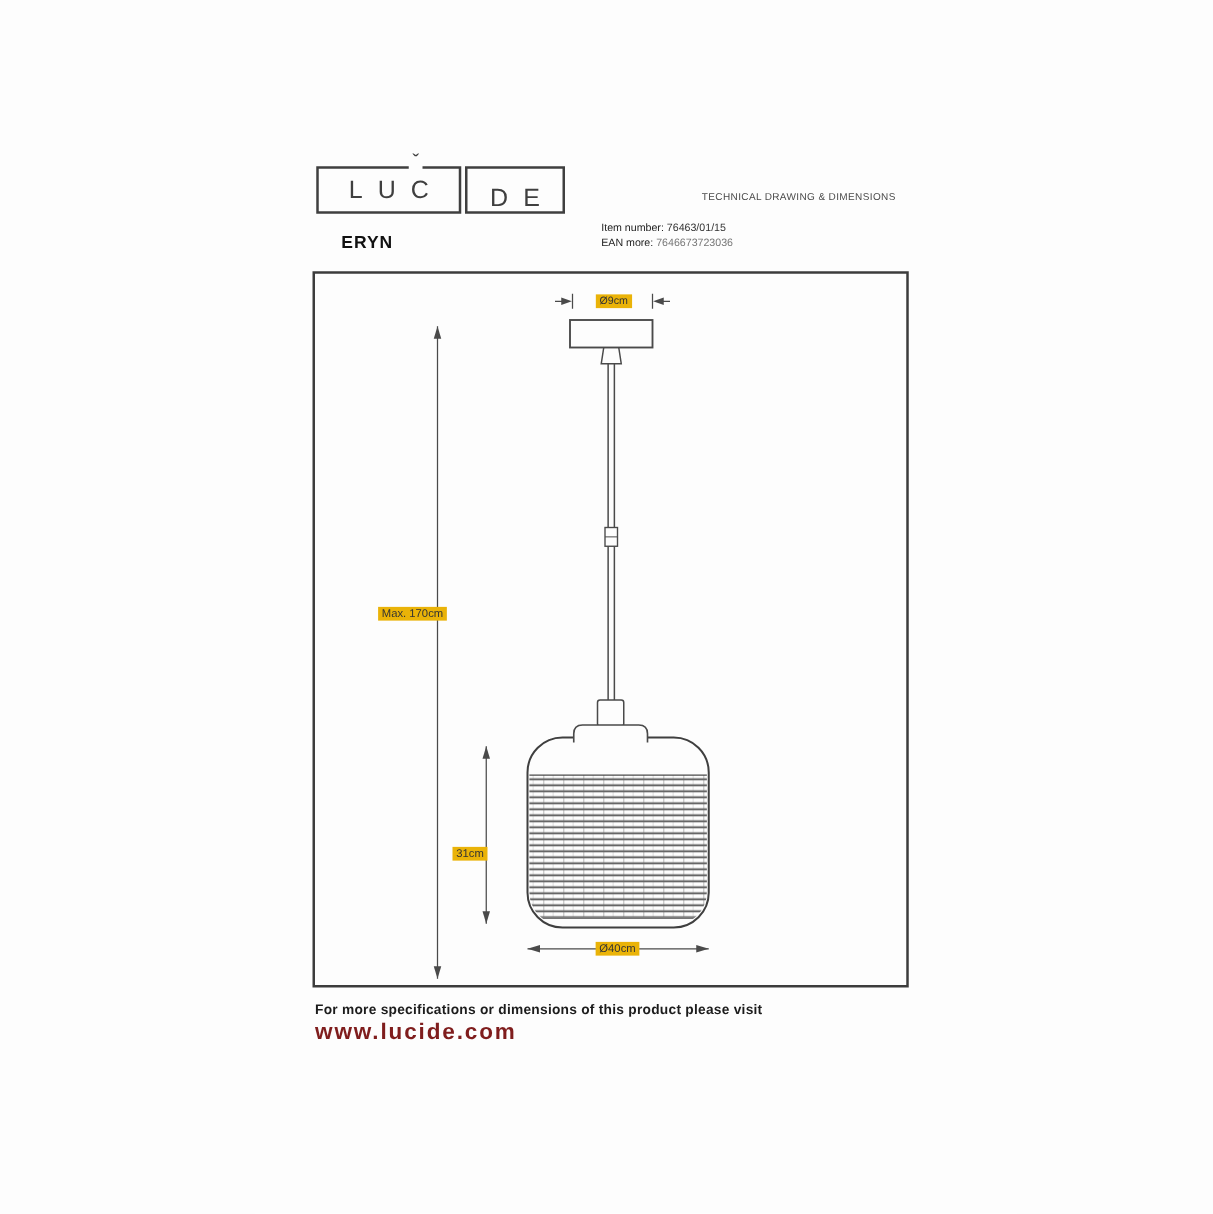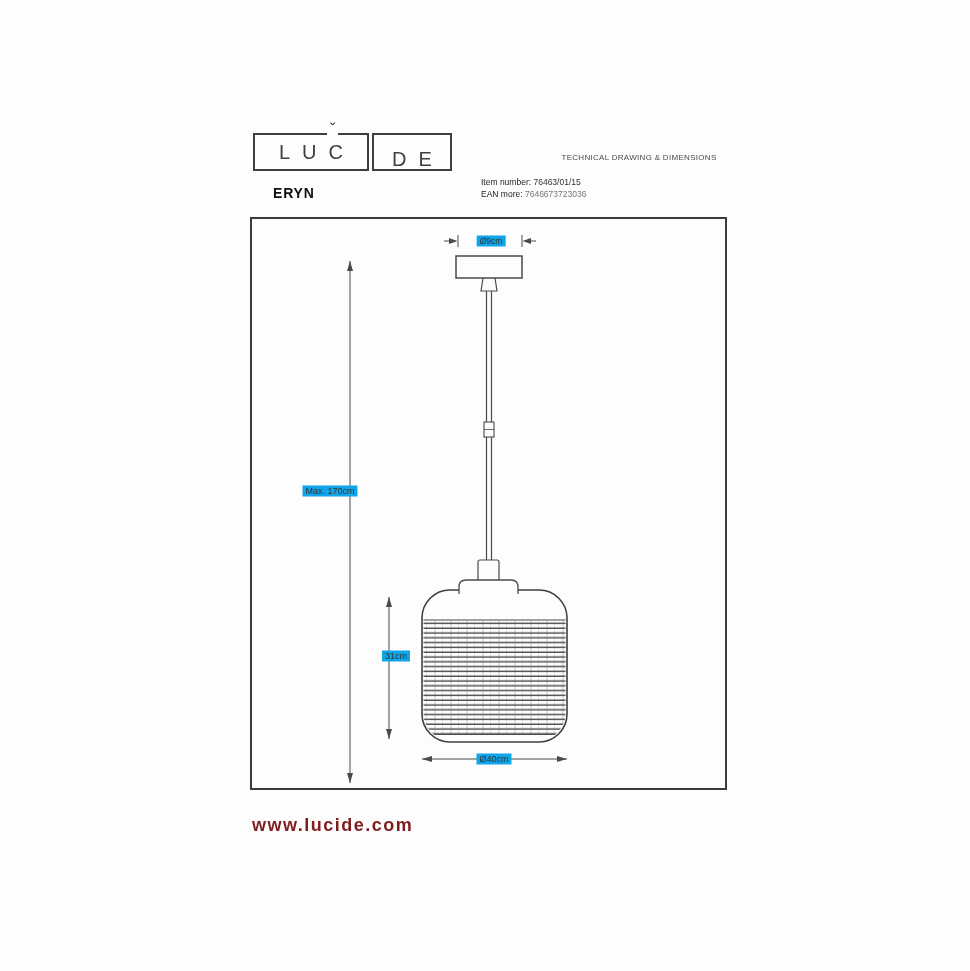--- a/index.html
+++ b/index.html
@@ -15,21 +15,21 @@
   .logo-letters{font-size:20px;color:#3f3f3f;letter-spacing:12px;text-indent:12px;line-height:1;}
   .logo-accent{position:absolute;left:74px;top:-10px;font-size:16px;color:#3f3f3f;background:#fdfdfd;padding:0 3px;line-height:14px;}
   .doc-title{position:absolute;left:550px;top:137px;width:178px;font-size:8px;letter-spacing:.3px;color:#4a4a4a;text-align:center;margin-top:16px;}
   .product-name{position:absolute;left:253px;top:185px;font-size:14px;font-weight:bold;letter-spacing:.8px;color:#111;padding-left:20px;}
   .meta{position:absolute;left:481px;top:176px;font-size:8.5px;line-height:12px;color:#222;}
   .meta .lbl{font-weight:normal;}
   .meta .val{color:#333;}
   .meta .val.grey{color:#777;}
   
   .frame{position:absolute;left:250px;top:217px;width:473px;height:569px;border:2px solid #3c3c3c;background:#fdfdfd;}
-  .dim-label{position:absolute;transform:translate(-50%,-50%);background:#0ea5e9;padding:0 3px;font-size:9px;color:#333;white-space:nowrap;line-height:11px;}
+  .dim-label{position:absolute;transform:translate(-50%,-50%);background:#eab308;padding:0 3px;font-size:9px;color:#333;white-space:nowrap;line-height:11px;}
   
   .footer-note{position:absolute;left:252px;top:802px;font-size:11px;font-weight:bold;color:#1c1c1c;letter-spacing:.2px;}
   .website{position:absolute;left:252px;top:815px;font-size:18px;font-weight:bold;color:#7f1d1d;letter-spacing:1.5px;}
 </style>
 </head>
 <body>
 
 <div id="page">
 
   <div class="logo">
@@ -122,19 +122,20 @@
         <line x1="206" y1="16" x2="206" y2="28"></line>
         <line x1="270" y1="16" x2="270" y2="28"></line>
         <polygon points="279,19 279,25 270.5,22" fill="#4a4a4a" stroke="none"></polygon>
         <line x1="278" y1="22" x2="284" y2="22"></line>
       </g>
     </svg>
 
     
     <span class="dim-label" style="left:239px;top:22px;font-size:8.5px;">Ø9cm</span>
     <span class="dim-label" style="left:78px;top:272px;">Max. 170cm</span>
-    <span class="dim-label" style="left:124px;top:437px;margin-left:20px;">31cm</span>
+    <span class="dim-label" style="left:124px;top:464px;">31cm</span>
     <span class="dim-label" style="left:242px;top:540px;">Ø40cm</span>
   </div>
 
+  <div class="footer-note">For more specifications or dimensions of this product please visit</div>
   <div class="website">www.lucide.com</div>
 
 </div>
 
 </body></html>

